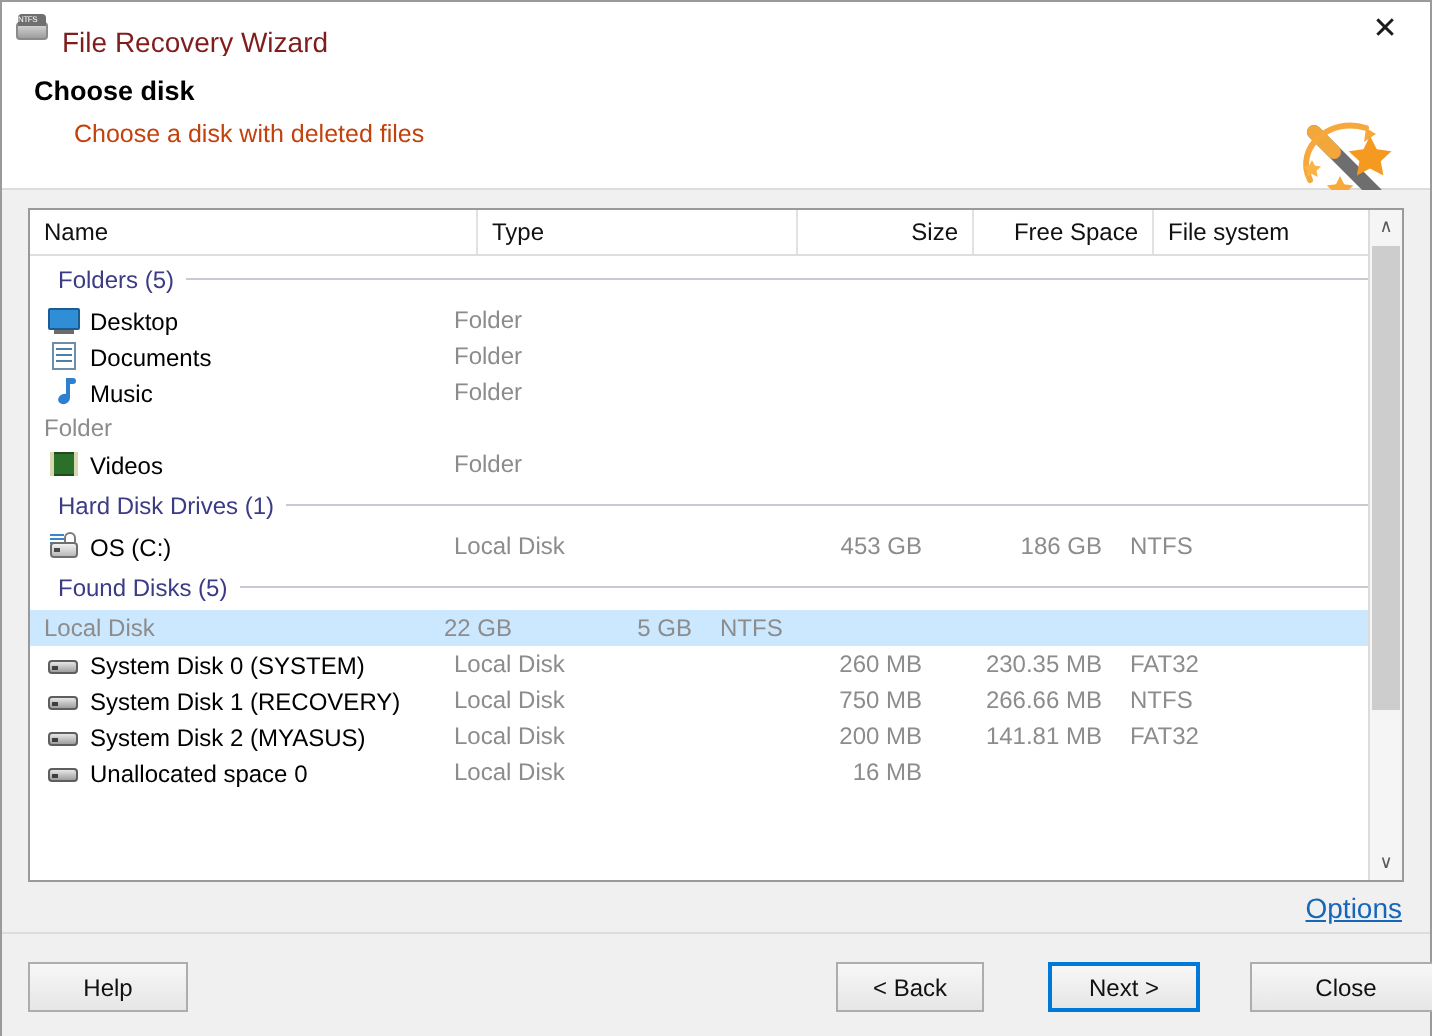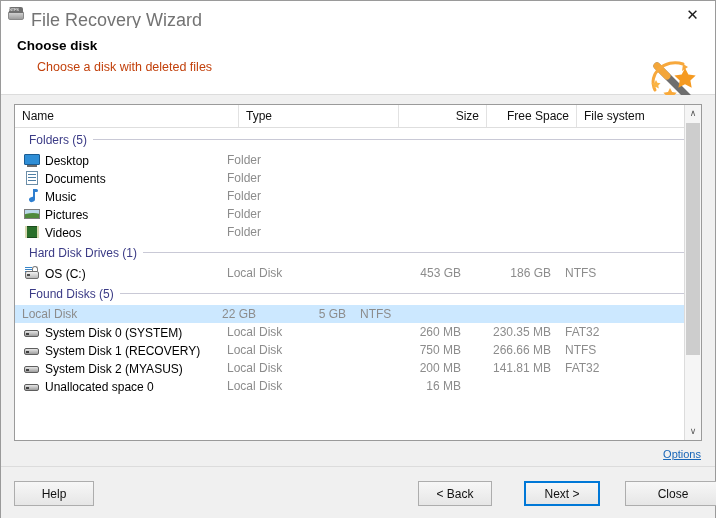--- a/index.html
+++ b/index.html
@@ -61,22 +61,22 @@
   .title-icon .ntfs-tag {
     position: absolute;
     left: 1px; top: 0px;
     font-size: 4px;
     line-height: 6px;
     color: #ffffff;
     font-family: "Liberation Sans", sans-serif;
     letter-spacing: -0.2px;
   }
   .title-text {
-    font-size: 18px;
-    color: #737373;
+    font-size: 14px;
+    color: #7f1d1d;
     white-space: nowrap;
     margin-top: 12px;
   }
   .close-btn {
     position: absolute;
     right: 0; top: 0;
     width: 45px;
     height: 27px;
     display: flex;
     align-items: center;
@@ -378,21 +378,21 @@
   }
 
   .options-row {
     height: 25px;
     display: flex;
     align-items: center;
     justify-content: flex-end;
     padding-right: 1px;
   }
   .options-link {
-    font-size: 11px;
+    font-size: 14px;
     color: #1866b8;
     text-decoration: underline;
     cursor: pointer;
   }
 
   
   .footer {
     flex: 0 0 auto;
     height: 62px;
     border-top: 1px solid #dcdcdc;
@@ -502,29 +502,20 @@
                 <span class="note"></span>
               </span>
               <span>Music</span>
             </span>
             <span class="cell cell-type">Folder</span>
             <span class="cell cell-size"></span>
             <span class="cell cell-free"></span>
             <span class="cell cell-fs"></span>
           </div>
           <div class="row indent">
-            <span class="cell cell-name">
-              <span class="ricon ic-pic">
-                <span class="frame">
-                  <span class="sky"></span>
-                  <span class="hill"></span>
-                </span>
-              </span>
-              <span>Pictures</span>
-            </span>
             <span class="cell cell-type">Folder</span>
             <span class="cell cell-size"></span>
             <span class="cell cell-free"></span>
             <span class="cell cell-fs"></span>
           </div>
           <div class="row indent">
             <span class="cell cell-name">
               <span class="ricon ic-vid">
                 <span class="film"></span>
                 <span class="strip l"></span>

